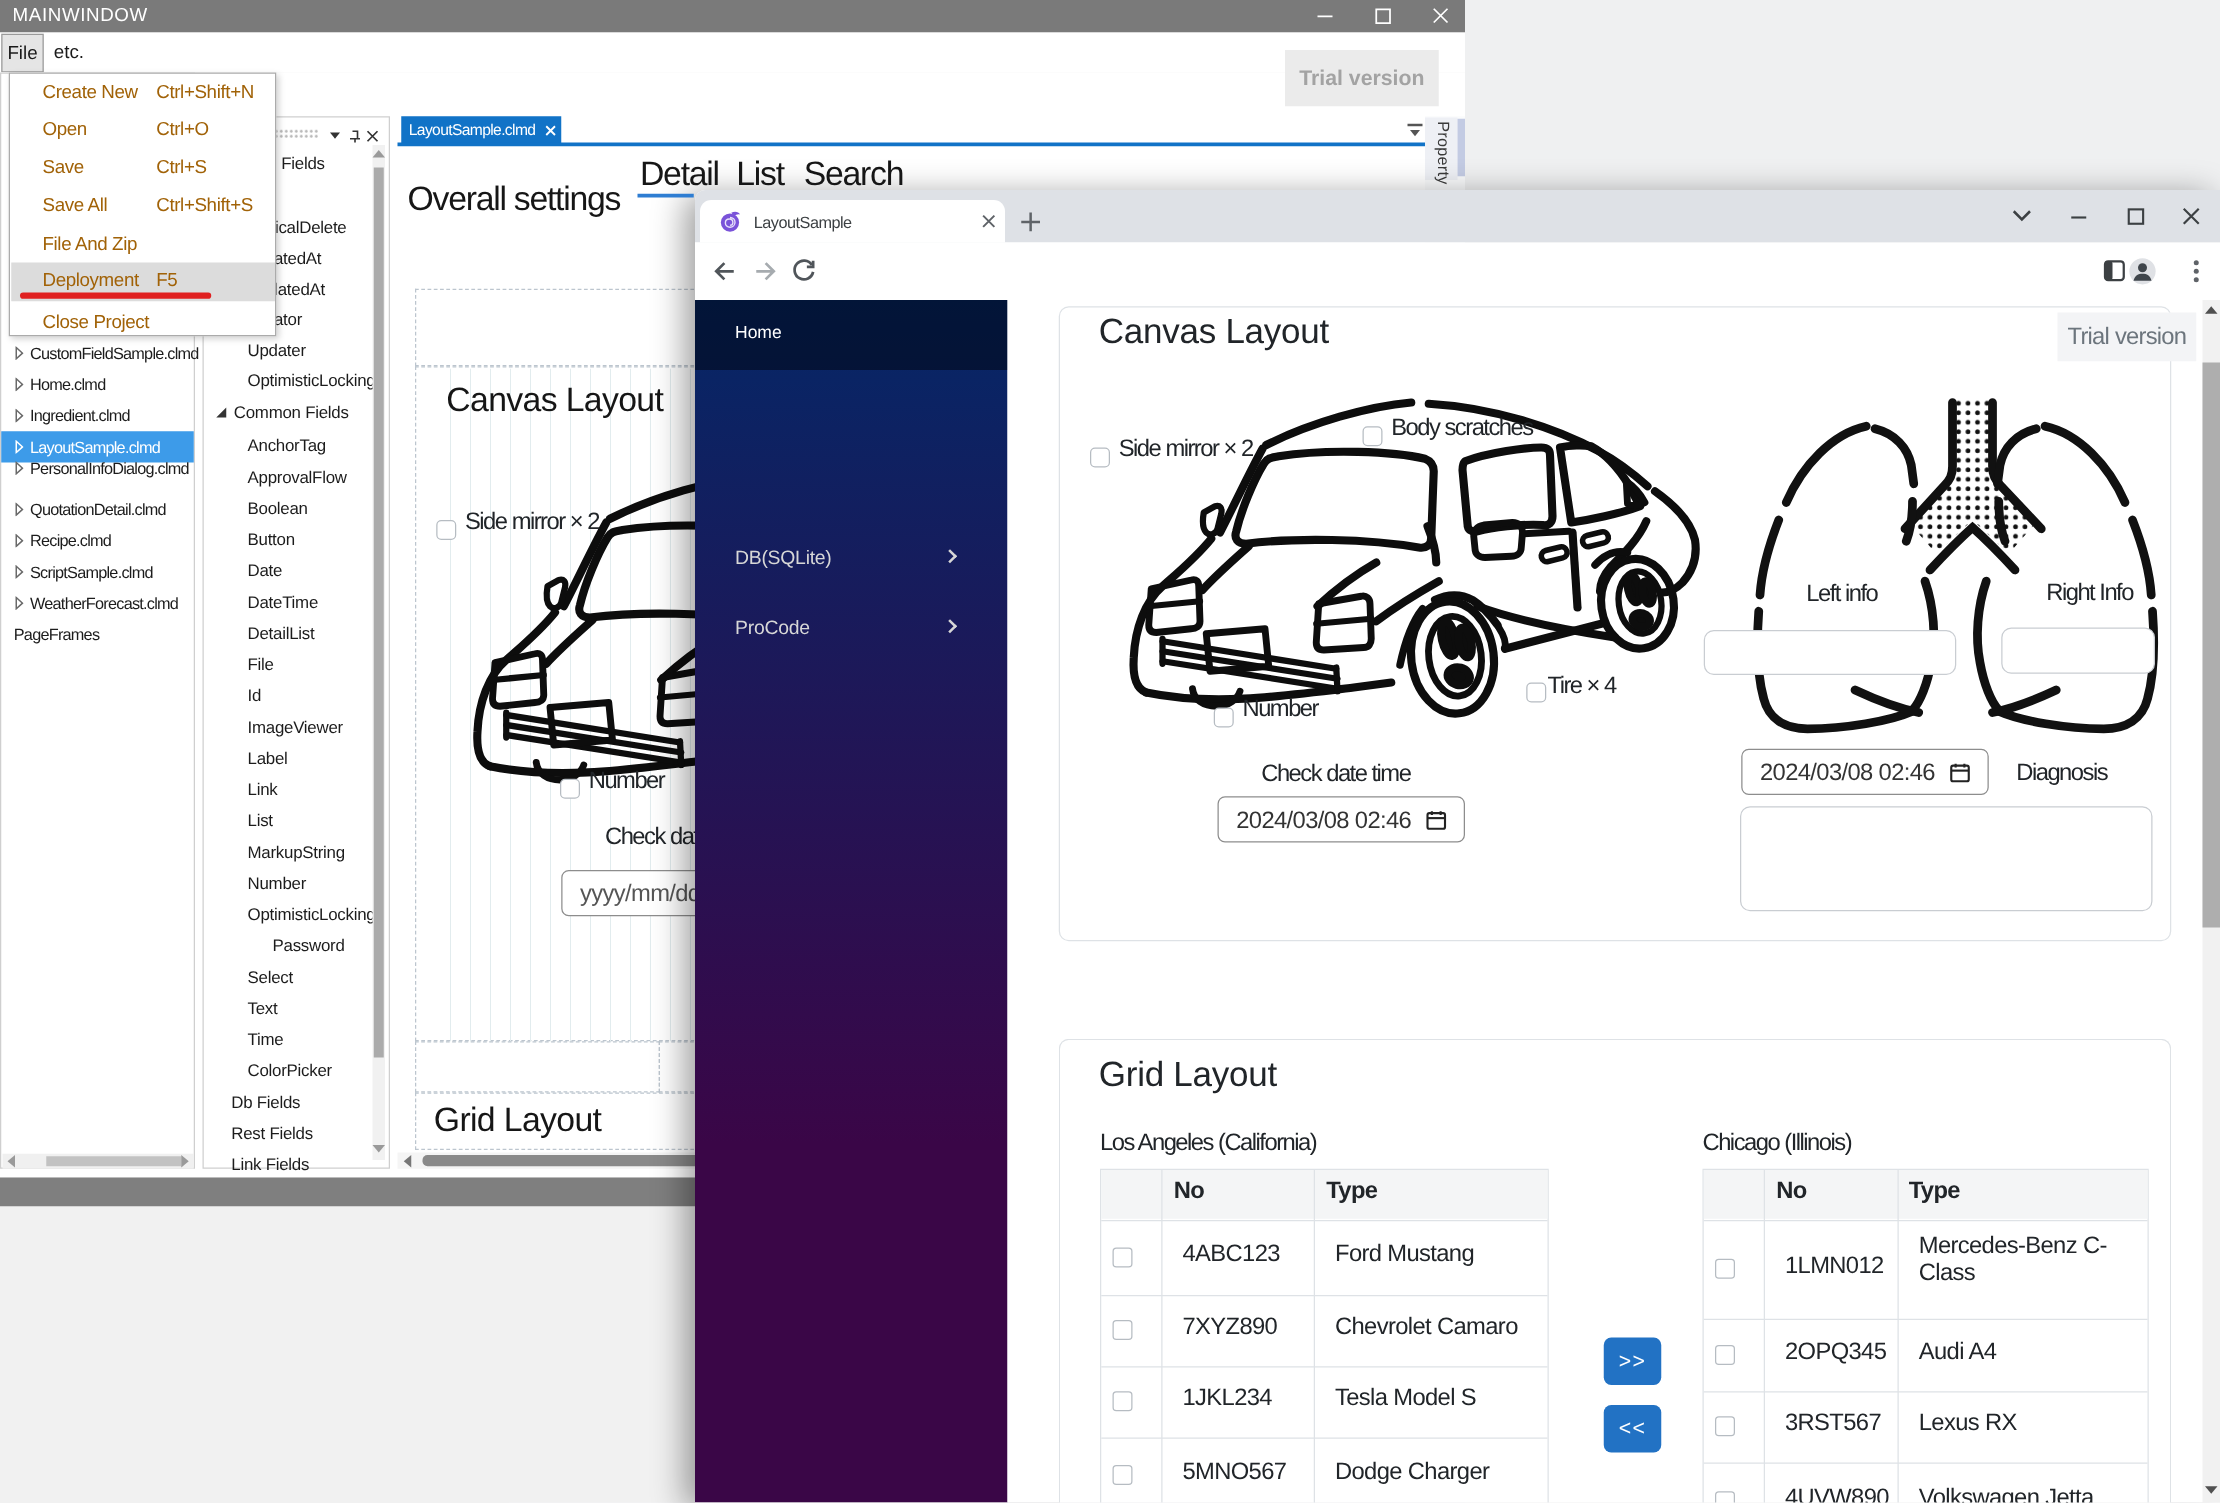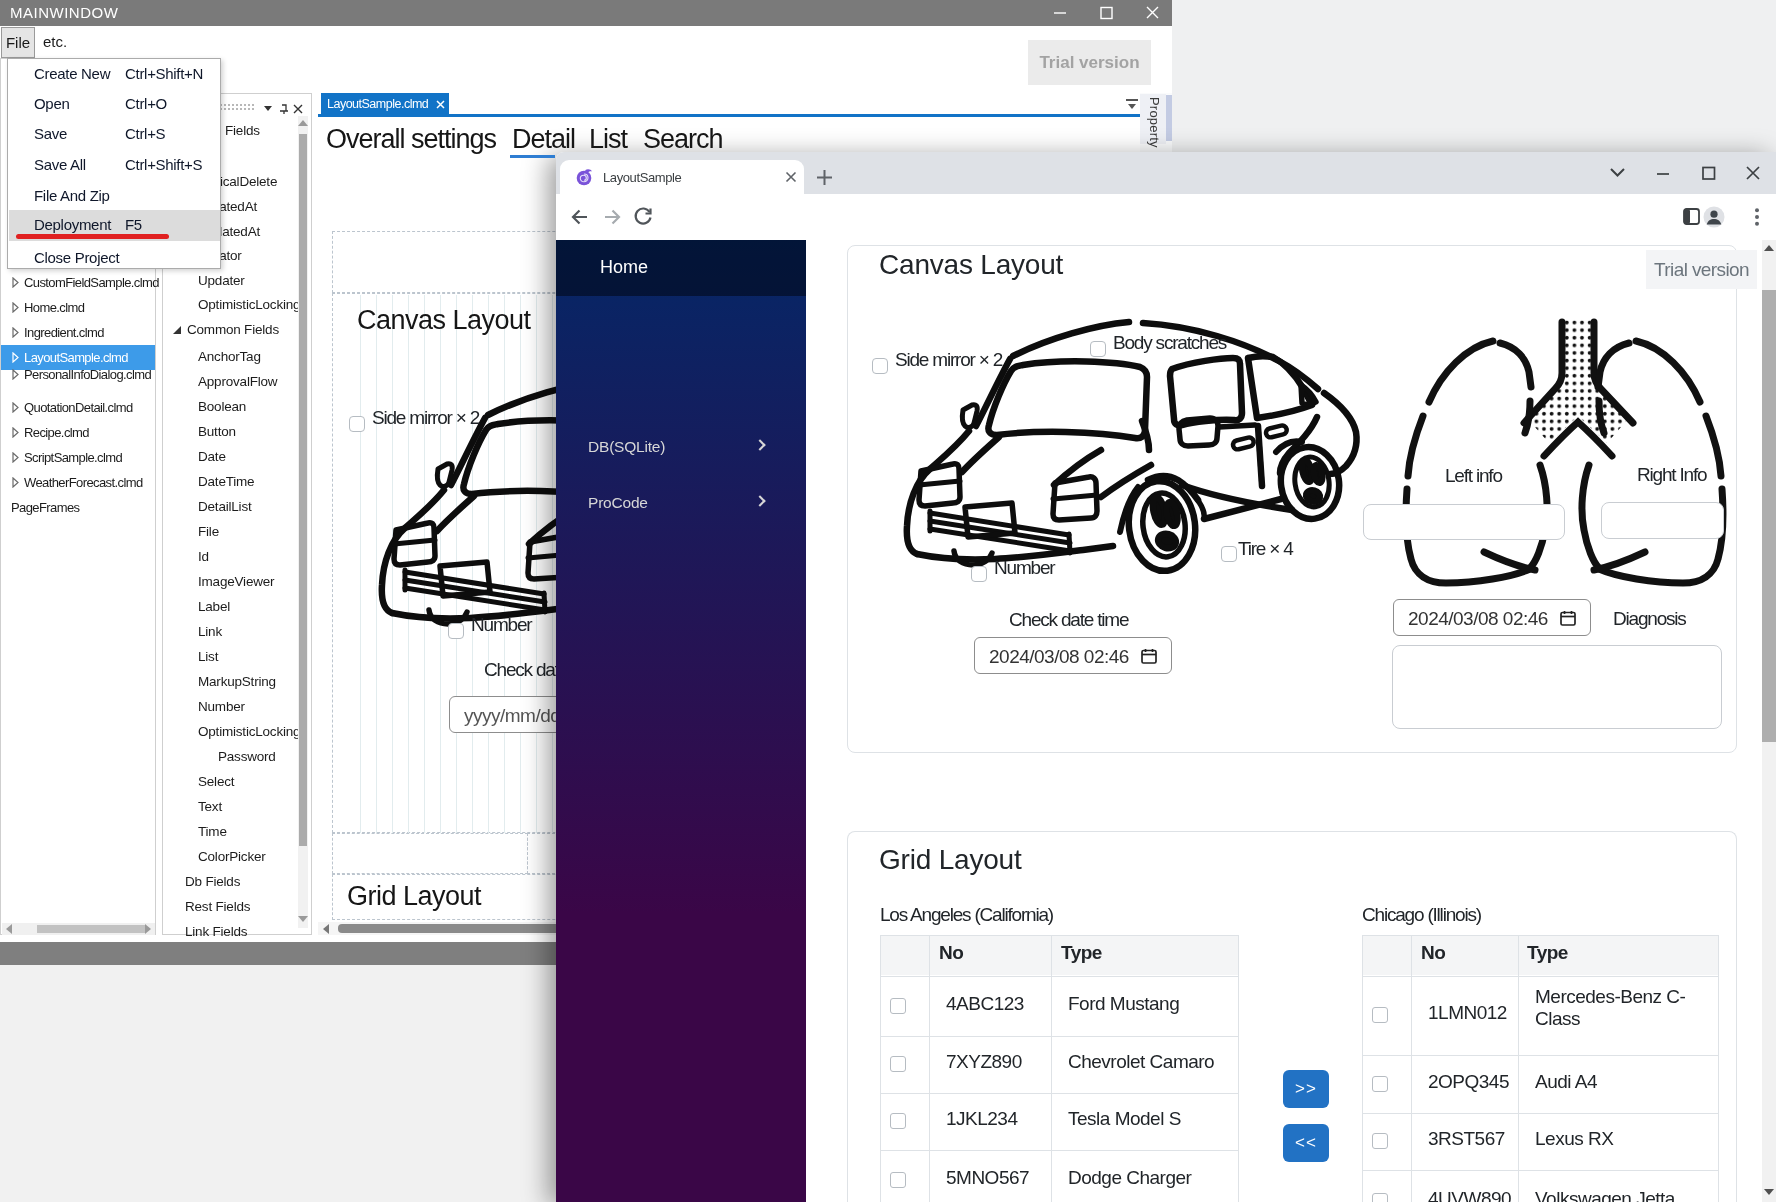--- a/index.html
+++ b/index.html
@@ -57,42 +57,42 @@
   #edhsb .thumb { position:absolute; left:20px; top:2px; width:802px; height:9px; background:#8a8a8a; border-radius:4px; }
 
   #propstrip { position:absolute; left:1140px; top:35px; width:32px; height:842px; background:#fafbfc; }
   #propstrip .tabbg { position:absolute; left:0px; top:1px; width:26px; height:50px; background:#eef0f5; }
   #propstrip .txt { position:absolute; left:7px; top:4px; font-size:13px; color:#3a3a3a; writing-mode:vertical-lr; letter-spacing:0.2px; }
   #propstrip .bar { position:absolute; left:26px; top:2px; width:6px; height:46px; background:#c3cbe3; }
 
   #statusbar { position:absolute; left:0; top:942px; width:1172px; height:23px; background:#7f7f7f; }
 
   
-  #filemenu { position:absolute; left:7px; top:58px; width:214px; height:211px; background:#fff; border:1px solid #ababab; box-shadow:2px 2px 5px rgba(0,0,0,0.18); font-size:15px; letter-spacing:-0.3px; color:#0f172a; z-index:40; }
+  #filemenu { position:absolute; left:7px; top:58px; width:214px; height:211px; background:#fff; border:1px solid #ababab; box-shadow:2px 2px 5px rgba(0,0,0,0.18); font-size:15px; letter-spacing:-0.3px; color:#a16207; z-index:40; }
   .mi { position:absolute; left:1px; width:211px; height:30px; }
   .mi .n { position:absolute; left:25px; top:6px; }
   .mi .k { position:absolute; left:116px; top:6px; }
   .mi.hl { background:#dcdcdc; }
   #redline { position:absolute; left:8px; top:175px; width:153px; height:5px; background:#e02020; border-radius:2.5px; }
 
   
   #browser { position:absolute; left:556px; top:152px; width:1220px; height:1050px; border-radius:8px 0 0 0; box-shadow:-8px 4px 26px rgba(0,0,0,0.38); }
   #chrometop { position:absolute; left:0; top:0; width:1220px; height:42px; background:#dee1e6; border-radius:8px 0 0 0; }
   #btab { position:absolute; left:4px; top:8px; width:244px; height:34px; background:#fff; border-radius:9px 9px 0 0; }
   #btab .ttl { position:absolute; left:43px; top:10px; font-size:13px; letter-spacing:-0.4px; color:#3c4043; }
   #urlrow { position:absolute; left:0; top:42px; width:1220px; height:46px; background:#fff; }
   #pill { position:absolute; left:110px; top:6px; width:1004px; height:34px; background:#f1f3f4; border-radius:17px; }
   #pill .url { position:absolute; left:31px; top:8px; font-size:16px; letter-spacing:0.2px; color:#202124; }
   #content { position:absolute; left:0; top:88px; width:1220px; height:962px; background:#fff; overflow:hidden; }
 
   
   #sidebar { position:absolute; left:0; top:0; width:250px; height:962px;
      background-image:linear-gradient(180deg, #052767 0%, #3a0647 70%); }
   #sidetop { position:absolute; left:0; top:0; width:250px; height:56px; background:rgba(0,0,0,0.45); }
-  #sidetop .h { position:absolute; left:44px; top:17px; color:#fff; font-size:18px; }
+  #sidetop .h { position:absolute; left:32px; top:17px; color:#fff; font-size:14px; }
   .nav { position:absolute; left:10px; width:230px; height:44px; border-radius:4px; color:#d7d7d7; font-size:15.5px; letter-spacing:-0.2px; }
   .nav .t { position:absolute; left:22px; top:14px; }
   .nav.active { background:rgba(255,255,255,0.25); color:#fff; }
   .chev { position:absolute; right:32px; top:17px; width:8px; height:8px; border-top:2px solid #d7d7d7; border-right:2px solid #d7d7d7; transform:rotate(45deg); }
 
   
   #bmain { position:absolute; left:250px; top:0; width:956px; height:962px; background:#fff; }
   .card { position:absolute; left:41px; width:890px; background:#fff; border:1px solid #dee2e6; border-radius:8px; }
   .h3 { position:absolute; font-size:28px; letter-spacing:-0.2px; color:#212529; }
   #trial2 { position:absolute; left:840px; top:10px; width:111px; height:39px; background:#f3f4f6; color:#6c757d; font-size:19px; letter-spacing:-0.6px; text-align:center; line-height:39px; z-index:5; }
@@ -317,21 +317,21 @@
         <div class="tri-d" style="left:0px;top:800px;"></div>
       </div>
     </div>
     <div id="editor">
       <div id="edtab">LayoutSample.clmd
         <svg class="abs" style="left:114px;top:6px;" width="11" height="11">
             <path d="M2 2 L9 9 M9 2 L2 9" stroke="#fff" stroke-width="1.5"></path>
           </svg>
       </div>
       <div id="edline"></div>
-      <div class="bigtabs" style="left:8px;">Overall settings</div>
+      <div class="bigtabs" style="left:8px;margin-top:20px;">Overall settings</div>
       <div class="bigtabs" style="left:194px;">Detail</div>
       <div class="bigtabs" style="left:271px;">List</div>
       <div class="bigtabs" style="left:325px;">Search</div>
       <div id="dtl-underline"></div>
       <svg class="icon" style="left:806px;top:4px;" width="16" height="14">
         <path d="M2 3 L14 3" stroke="#555" stroke-width="2"></path>
         <path d="M4 7 L12 7 L8 12 Z" fill="#555"></path>
       </svg>
       <div id="canvas">
 

